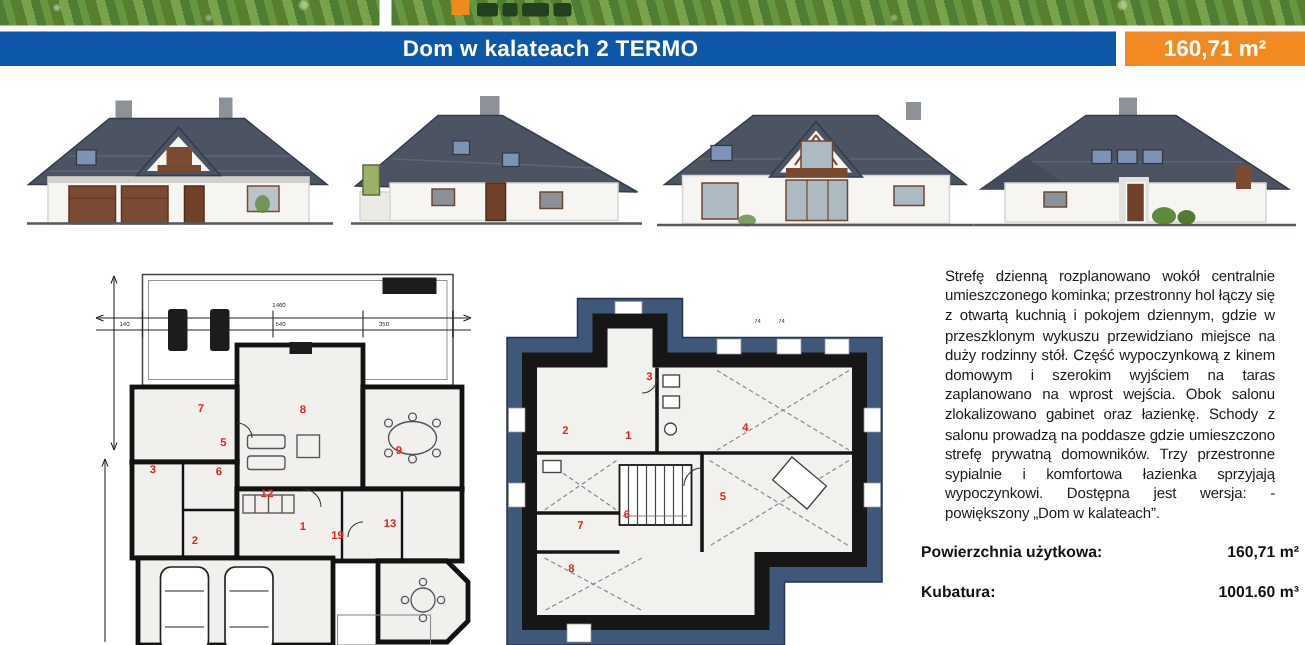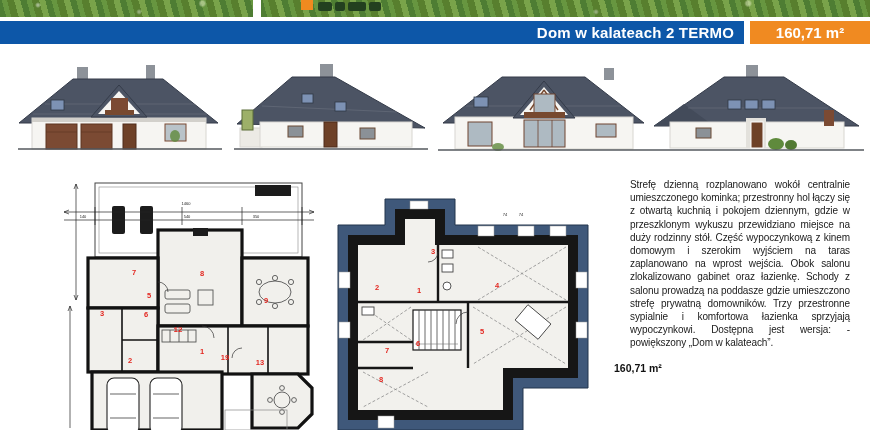--- a/index.html
+++ b/index.html
@@ -13,21 +13,21 @@
            radial-gradient(circle at 55% 70%, rgba(255,255,255,.35) 1px, transparent 3px),
            radial-gradient(circle at 80% 20%, rgba(230,240,200,.5) 2px, transparent 4px),
            repeating-linear-gradient(75deg,#4e7d33 0 6px,#679640 6px 11px,#587f2e 11px 18px,#79a34a 18px 24px);}
   .photo-left{left:0;width:253px;}
   .photo-right{left:261px;width:609px;}
   .logo-square{position:absolute;left:40px;top:0;width:12px;height:10px;background:#ef8a1f;}
   .logo-blob{position:absolute;top:2px;height:9px;background:#23401f;border-radius:2px;}
 
   
   .titlebar{position:absolute;top:21px;left:0;width:744px;height:23px;background:#0d57a8;
-            display:flex;align-items:center;justify-content:flex-end;padding-right:10px;box-sizing:border-box;}
+            display:flex;align-items:center;justify-content:center;padding-right:10px;box-sizing:border-box;}
   .titlebar span{color:#fff;font-weight:bold;font-size:15px;letter-spacing:.2px;}
   .areabox{position:absolute;top:21px;left:750px;width:120px;height:23px;background:#f08a21;
            display:flex;align-items:center;justify-content:center;}
   .areabox span{color:#fff;font-weight:bold;font-size:15px;}
 
   
   .elev{position:absolute;top:58px;height:100px;}
   .elev svg{width:100%;height:100%;}
 
   
@@ -227,21 +227,21 @@
 </svg>
 <span class="pl room" style="left: 72px; top: 100px;">7</span>
     <span class="pl room" style="left: 140px; top: 101px;">8</span>
     <span class="pl room" style="left: 204px; top: 128px;">9</span>
     <span class="pl room" style="left: 87px; top: 123px;">5</span>
     <span class="pl room" style="left: 40px; top: 141px;">3</span>
     <span class="pl room" style="left: 84px; top: 142px;">6</span>
     <span class="pl room" style="left: 116px; top: 158px; font-family: Liberation Mono, monospace;">12</span>
     <span class="pl room" style="left: 140px; top: 179px;">1</span>
     <span class="pl room" style="left: 163px; top: 185px;">19</span>
-    <span class="pl room" style="left: 198px; top: 190px;">13</span>
+    <span class="pl room" style="left: 198px; top: 177px;">13</span>
     <span class="pl room" style="left: 68px; top: 188px;">2</span>
     <span class="pl dim" style="left: 124px; top: 31px;">1460</span>
     <span class="pl dim" style="left: 125px; top: 44px;">540</span>
     <span class="pl dim" style="left: 194px; top: 44px;">350</span>
     <span class="pl dim" style="left: 21px; top: 44px;">140</span>
   </div>
 
 <div class="plan" style="left:318px;top:192px;width:295px;height:238px">
 <svg viewBox="0 0 295 238" width="295" height="238">
 
@@ -310,15 +310,20 @@
     <span class="pl dim" style="left: 187px; top: 22px;">74</span>
     <span class="pl dim" style="left: 203px; top: 22px;">74</span>
   </div>
 
 <div class="desc">
   <p>Strefę dzienną rozplanowano wokół centralnie umieszczonego kominka; przestronny hol łączy się z otwartą kuchnią i pokojem dziennym, gdzie w przeszklonym wykuszu przewidziano miejsce na duży rodzinny stół. Część wypoczynkową z kinem domowym i szerokim wyjściem na taras zaplanowano na wprost wejścia. Obok salonu zlokalizowano gabinet oraz łazienkę. Schody z salonu prowadzą na poddasze gdzie umieszczono strefę prywatną domowników. Trzy przestronne sypialnie i komfortowa łazienka sprzyjają wypoczynkowi. Dostępna jest wersja: -powiększony „Dom w kalateach”.</p>
 </div>
 
 <div class="specs">
   <div class="spec-row">
+    <span>Powierzchnia użytkowa:</span>
     <span>160,71 m²</span>
   </div>
+  <div class="spec-row kub">
+    <span>Kubatura:</span>
+    <span>1001.60 m³</span>
+  </div>
 </div>
 
 </body></html>

